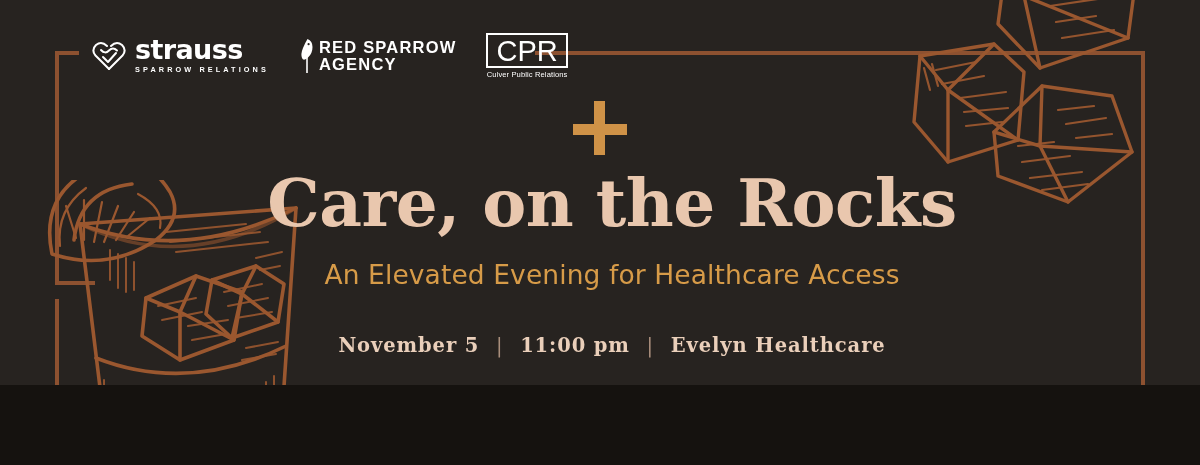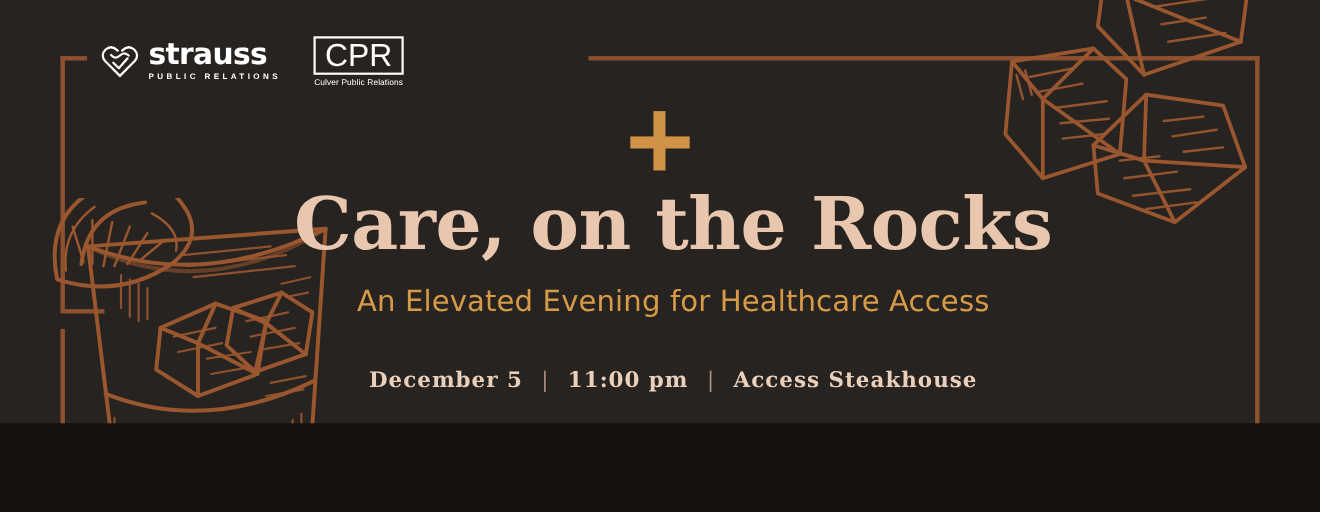--- a/index.html
+++ b/index.html
@@ -203,44 +203,55 @@
       <svg class="strauss-mark" viewBox="0 0 34 30">
         <g fill="none" stroke="#ffffff" stroke-width="2" stroke-linecap="round" stroke-linejoin="round">
           <path d="M17 28 L3.5 14.5 Q-1 9 4 4 Q9.5 -0.5 15 5"></path>
           <path d="M17 28 L30.5 14.5 Q35 9 30 4 Q24.5 -0.5 19 5"></path>
           <path d="M9 9 Q13 13.5 17 9.5 Q21 5.5 25 9.5"></path>
           <path d="M11 16 L16 21 L24 12"></path>
         </g>
       </svg>
       <div class="strauss-text">
         <div class="strauss-word">strauss</div>
-        <div class="strauss-sub">PUBLIC RELATIONS</div>
+        <div class="strauss-sub">SPARROW RELATIONS</div>
       </div>
     </div>
 
+    <div class="logo logo-sparrow">
+      <svg class="sparrow-mark" viewBox="0 0 16 36">
+        <path d="M8.5 1 Q13.5 3 13.5 9 Q13.5 15 9.5 19 Q4.5 24 3 20 Q1.5 16 4 10 Q6 5 8.5 1 Z" fill="#ffffff"></path>
+        <path d="M8 19 L8 35" stroke="#ffffff" stroke-width="1.6"></path>
+        <circle cx="9.6" cy="6.2" r="1.1" fill="#272320"></circle>
+      </svg>
+      <div class="sparrow-text">
+        <div class="sparrow-l1">RED SPARROW</div>
+        <div class="sparrow-l2">AGENCY</div>
+      </div>
+    </div>
 
     <div class="logo logo-cpr">
       <div class="cpr-box">
         <div class="cpr-letters">CPR</div>
       </div>
       <div class="cpr-sub">Culver Public Relations</div>
     </div>
 
   </div>
 
   <div class="plus-mark">
     <i class="plus-h"></i>
     <i class="plus-v"></i>
   </div>
 
   <div class="headline-block">
     <div class="title">Care, on the Rocks</div>
     <div class="subtitle">An Elevated Evening for Healthcare Access</div>
     <div class="details">
-      <span>December 5</span>
+      <span>November 5</span>
       <span class="sep">|</span>
       <span>11:00 pm</span>
       <span class="sep">|</span>
-      <span>Access Steakhouse</span>
+      <span>Evelyn Healthcare</span>
     </div>
   </div>
 
 </div>
 
 </body></html>

